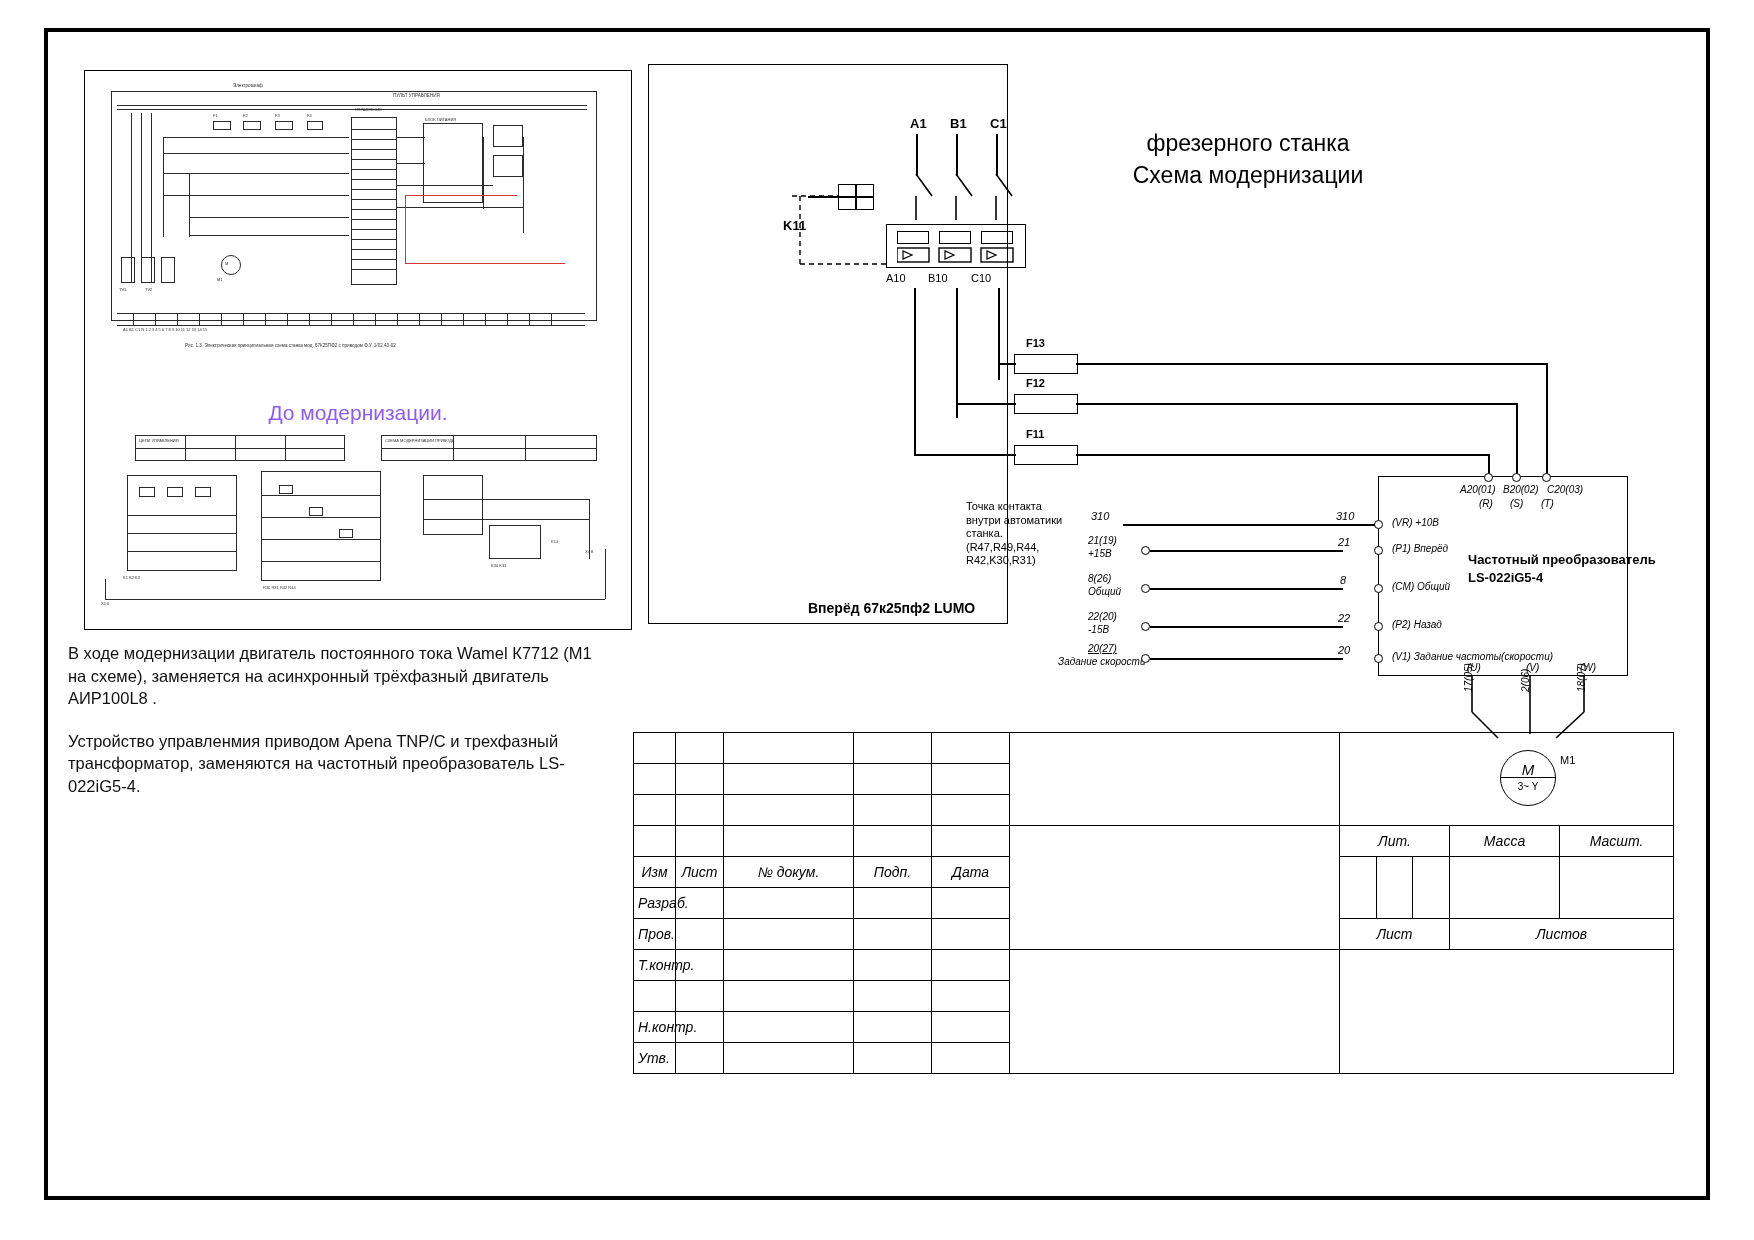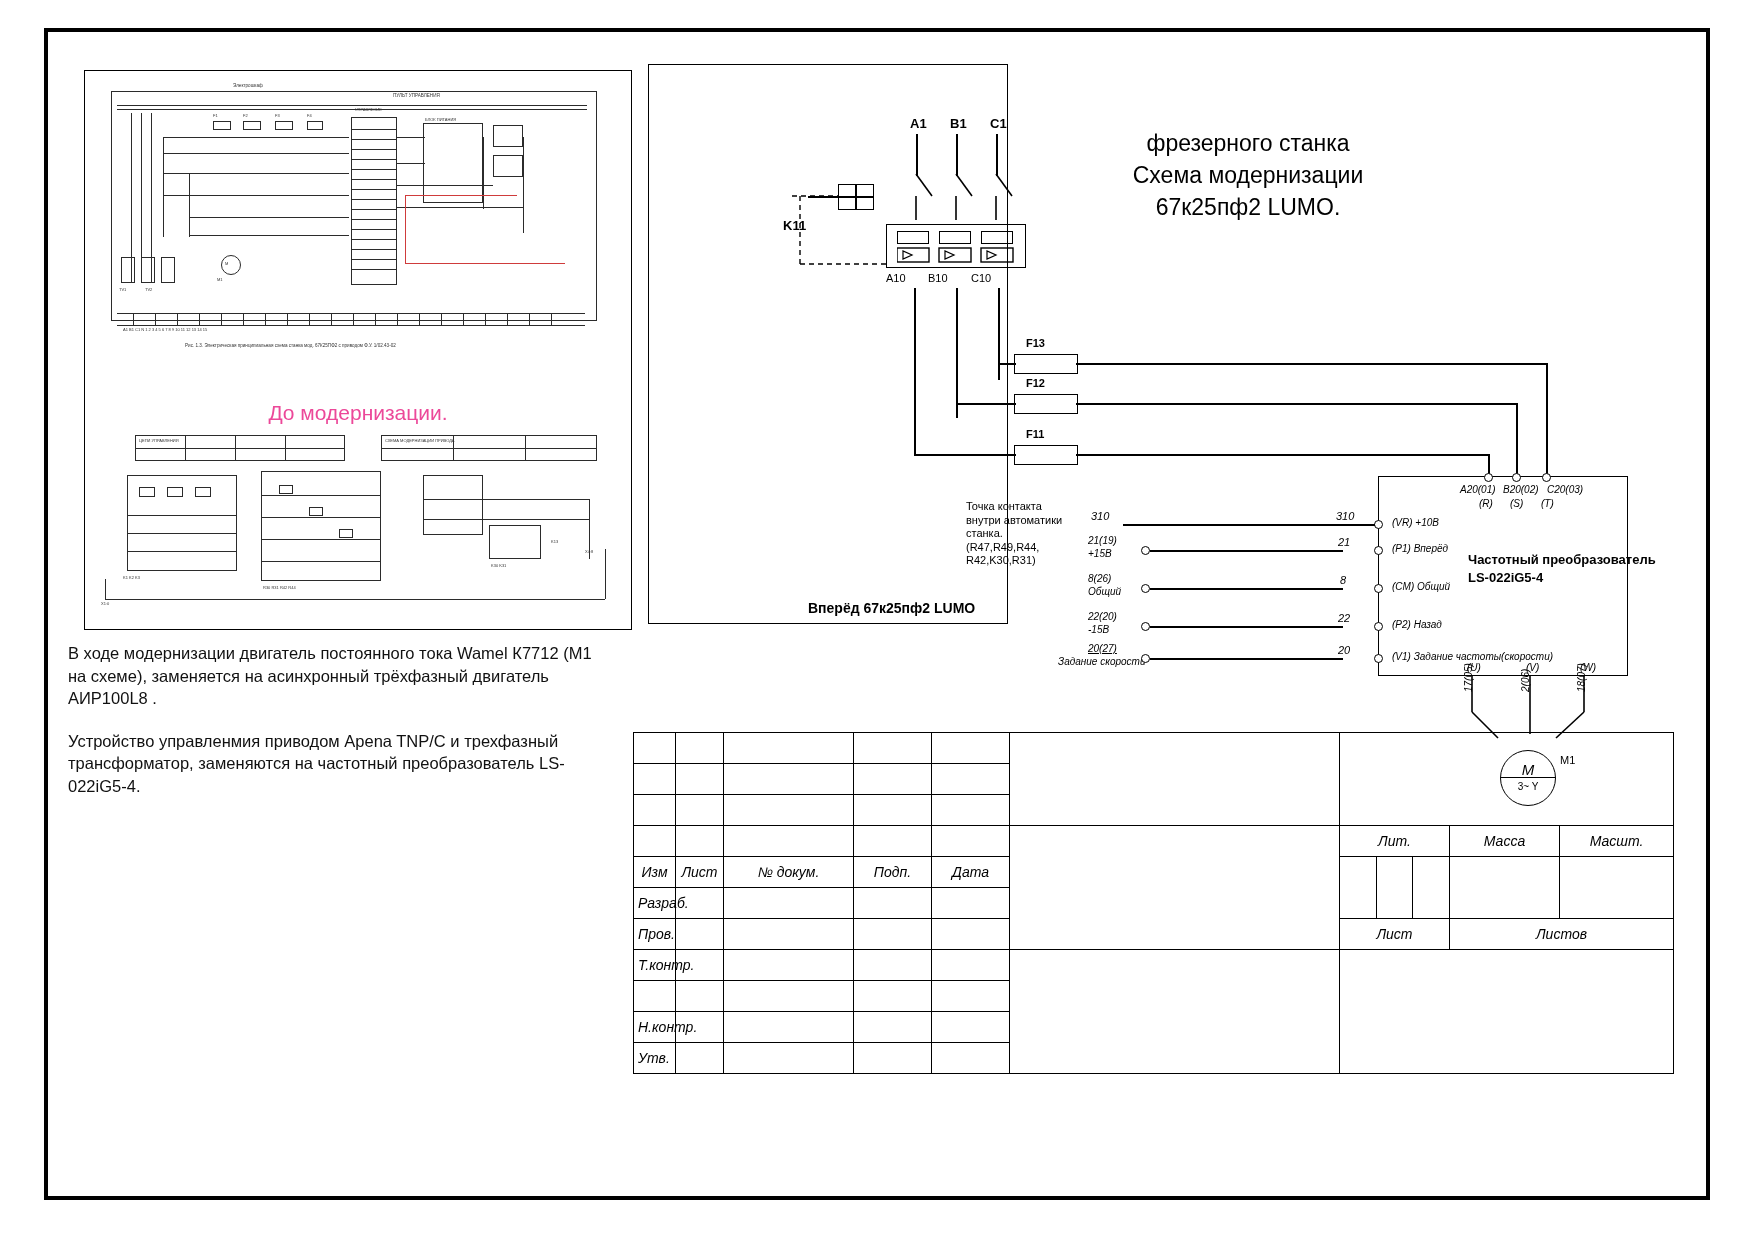--- a/index.html
+++ b/index.html
@@ -40,21 +40,21 @@
   }
   #before-inner-top {
     left: 8px; top: 6px; width: 522px; height: 300px;
     box-sizing: border-box;
     overflow: hidden;
   }
   #before-caption {
     left: 0; top: 330px; width: 100%;
     text-align: center;
     font-size: 21px;
-    color: #ec4899;
+    color: #8b5cf6;
   }
   .scanline {
     position: absolute;
     background: #2b2b2b;
   }
   .scanbox {
     position: absolute;
     border: 1px solid #2b2b2b;
     box-sizing: border-box;
   }
@@ -310,21 +310,20 @@
       <div class="scantext tiny" style="left:8px; top:172px;">X1:0</div>
       <div class="scantext tiny" style="left:492px; top:120px;">X4:8</div>
     </div>
   </div>
 
   <div class="abs" id="sch-frame"></div>
 
   <div class="abs" id="title-main">
     <div>фрезерного станка</div>
     <div>Схема модернизации</div>
-    <div>67к25пф2 LUMO.</div>
   </div>
 
   <div class="abs lbl b" style="left:862px; top:84px;">A1</div>
   <div class="abs lbl b" style="left:902px; top:84px;">B1</div>
   <div class="abs lbl b" style="left:942px; top:84px;">C1</div>
 
   <div class="wire v abs" style="left:868px; top:102px; height:42px;"></div>
   <div class="wire v abs" style="left:908px; top:102px; height:42px;"></div>
   <div class="wire v abs" style="left:948px; top:102px; height:42px;"></div>
 

